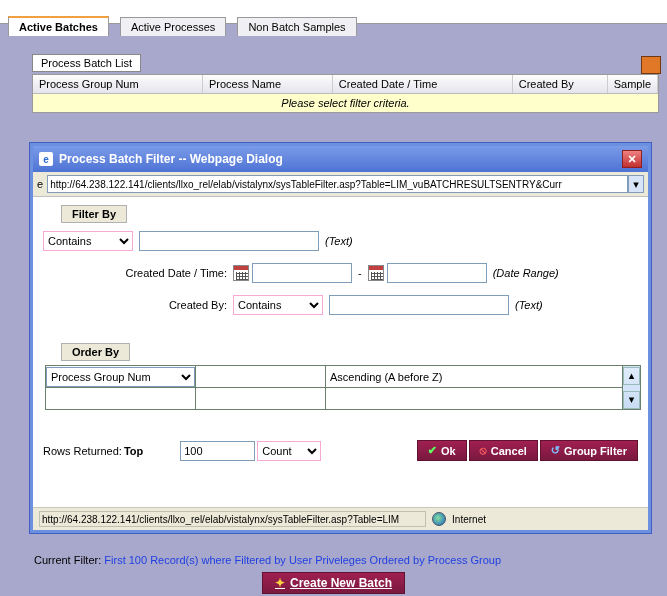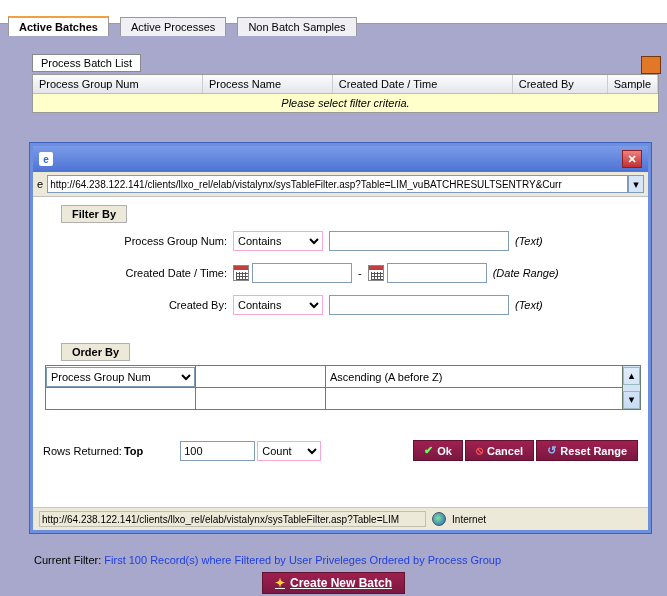--- a/index.html
+++ b/index.html
@@ -301,34 +301,34 @@
       <div class="gh" style="width:95px">Created By</div>
       <div class="gh" style="flex:1">Sample</div>
     </div>
     <div class="grid-criteria">Please select filter criteria.</div>
   </div>
 </div>
 
 <div class="dialog">
   <div class="dialog-titlebar">
     <span class="ie-icon">e</span>
+    <span>Process Batch Filter  --  Webpage Dialog</span>
     <span class="spacer"></span>
     <span class="close-btn">✕</span>
   </div>
   <div class="addr-bar">
     <span class="ie-icon" style="margin-right:4px">e</span>
     <input class="addr-input" type="text" value="http://64.238.122.141/clients/llxo_rel/elab/vistalynx/sysTableFilter.asp?Table=LIM_vuBATCHRESULTSENTRY&amp;Curr" style="">
     <span class="addr-dd">▾</span>
   </div>
 
   <div class="dialog-body">
     <div class="section-label">Filter By</div>
 
     <div class="filter-row">
-      <div class="filter-label">Process Group Num:</div>
       <select style="width:90px"><option>Contains</option></select>
       <input type="text" class="fld" style="width: 180px; margin-left: 6px;">
       <span class="hint">(Text)</span>
     </div>
 
     <div class="filter-row">
       <div class="filter-label">Created Date / Time:</div>
       <span class="cal-icon"></span>
       <input type="text" class="fld" style="width: 100px;">
       <span style="margin:0 6px">-</span>
@@ -377,21 +377,21 @@
       <button class="btn ok">
           <span class="ico">✔</span>
           <span>Ok</span>
         </button>
       <button class="btn cancel">
           <span class="ico">⦸</span>
           <span>Cancel</span>
         </button>
       <button class="btn reset">
           <span class="ico">↺</span>
-          <span>Reset Range</span>
+          <span>Group Filter</span>
         </button>
     </div>
   </div>
 
   <div class="dialog-status">
     <input type="text" readonly="" value="http://64.238.122.141/clients/llxo_rel/elab/vistalynx/sysTableFilter.asp?Table=LIM" style="">
     <span class="globe"></span>
     <span>Internet</span>
     <span style="width:150px"></span>
   </div>

